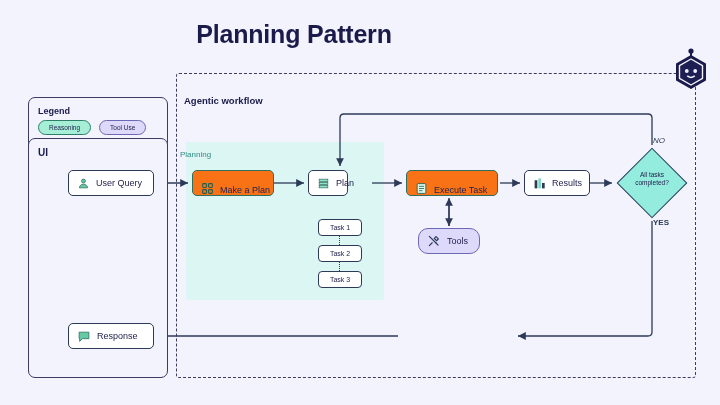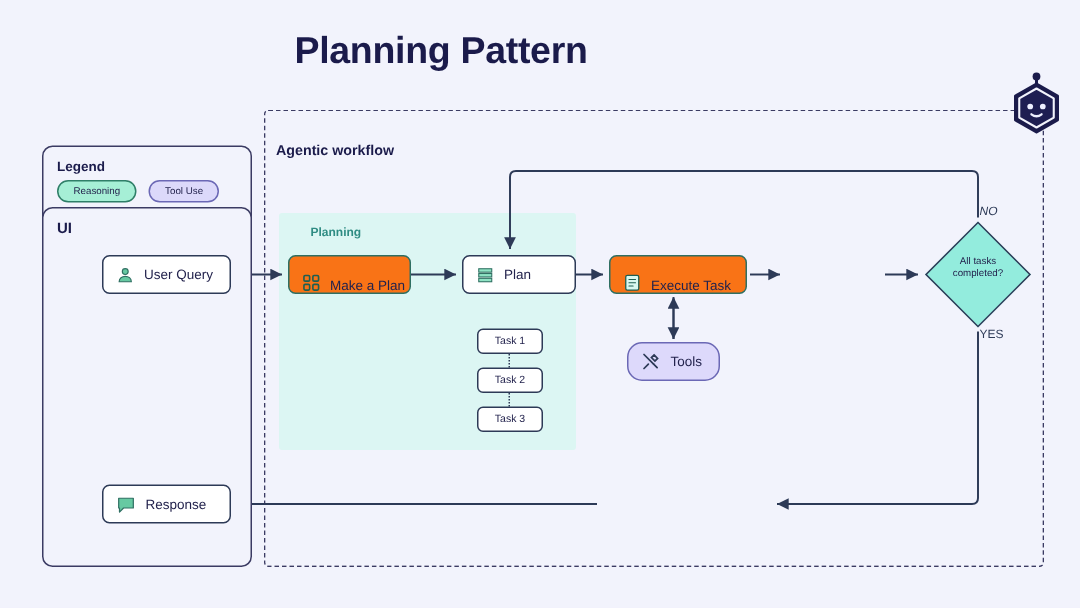--- a/index.html
+++ b/index.html
@@ -88,23 +88,23 @@
   
   #planning-region {
     position: absolute;
     left: 186px; top: 142px;
     width: 198px; height: 158px;
     background: #dcf6f3;
     border-radius: 2px;
   }
   #planning-title {
     position: absolute;
-    left: 207px; top: 150px;
+    left: 180px; top: 150px;
     font-size: 8px;
-    font-weight: bold;
+    font-weight: normal;
     color: #2f8c83;
   }
 
   
   .node {
     position: absolute;
     display: flex;
     align-items: center;
     gap: 6px;
     box-sizing: border-box;
@@ -116,21 +116,21 @@
     background: #ffffff;
     white-space: nowrap;
   }
   .node.mint  { background: #f97316; border-color: #2f6f62; align-items: flex-end; }
   .node.lav   { background: #ddd9fb; border-color: #6b68b5; }
   .node .ico  { display: flex; align-items: center; justify-content: center; flex: 0 0 auto; }
 
   #n-userquery  { left: 68px;  top: 170px; width: 86px;  height: 26px; }
   #n-response   { left: 68px;  top: 323px; width: 86px;  height: 26px; }
   #n-makeplan   { left: 192px; top: 170px; width: 82px;  height: 26px; }
-  #n-plan       { left: 308px; top: 170px; width: 76px;  height: 26px; }
+  #n-plan       { left: 308px; top: 170px; width: 40px;  height: 26px; }
   #n-execute    { left: 406px; top: 170px; width: 92px;  height: 26px; }
   #n-results    { left: 524px; top: 170px; width: 66px;  height: 26px; }
   #n-tools      { left: 418px; top: 228px; width: 62px;  height: 26px; border-radius: 10px; }
   #n-genresp    { left: 398px; top: 323px; width: 116px; height: 26px; }
 
   
   .task {
     position: absolute;
     width: 44px; height: 17px;
     border: 1px solid #2d3a57;
@@ -180,21 +180,21 @@
     font-size: 6.5px;
     line-height: 1.25;
     color: #23234d;
   }
   .branch-label {
     position: absolute;
     font-size: 8px;
     color: #2d3a57;
   }
   #label-no  { left: 653px; top: 136px; font-style: italic; }
-  #label-yes { left: 653px; top: 218px; }
+  #label-yes { left: 653px; top: 218px; font-weight: bold; }
 
   
   #wires { position: absolute; left: 0; top: 0; width: 720px; height: 405px; }
 
   
   #robot-badge {
     position: absolute;
     left: 672px; top: 48px;
     width: 38px; height: 42px;
   }
@@ -298,20 +298,30 @@
   <div class="node mint" id="n-execute">
     <span class="ico">
       <svg width="13" height="13" viewBox="0 0 24 24">
         <rect x="4" y="3" width="16" height="18" rx="2" fill="#d9f8ee" stroke="#1f5f52" stroke-width="1.6"></rect>
         <path d="M8 8h8M8 12h8M8 16h5" stroke="#1f5f52" stroke-width="1.5" stroke-linecap="round"></path>
       </svg>
     </span>
     <span>Execute Task</span>
   </div>
 
+  <div class="node" id="n-results">
+    <span class="ico">
+      <svg width="13" height="13" viewBox="0 0 24 24">
+        <rect x="3" y="6" width="5" height="15" fill="#2d3a57"></rect>
+        <rect x="9.8" y="2.5" width="5" height="18.5" fill="#7fd8c4"></rect>
+        <rect x="16.6" y="11" width="5" height="10" fill="#2d3a57"></rect>
+      </svg>
+    </span>
+    <span>Results</span>
+  </div>
 
   <div class="node lav" id="n-tools">
     <span class="ico">
       <svg width="14" height="14" viewBox="0 0 24 24" stroke="#2d3a57" stroke-width="2" fill="none" stroke-linecap="round">
         <path d="M4 4l11 11M9 15l-5 5M15.5 4.5l4 4-3 3-4-4z"></path>
         <path d="M19 19l-4-4"></path>
       </svg>
     </span>
     <span>Tools</span>
   </div>

